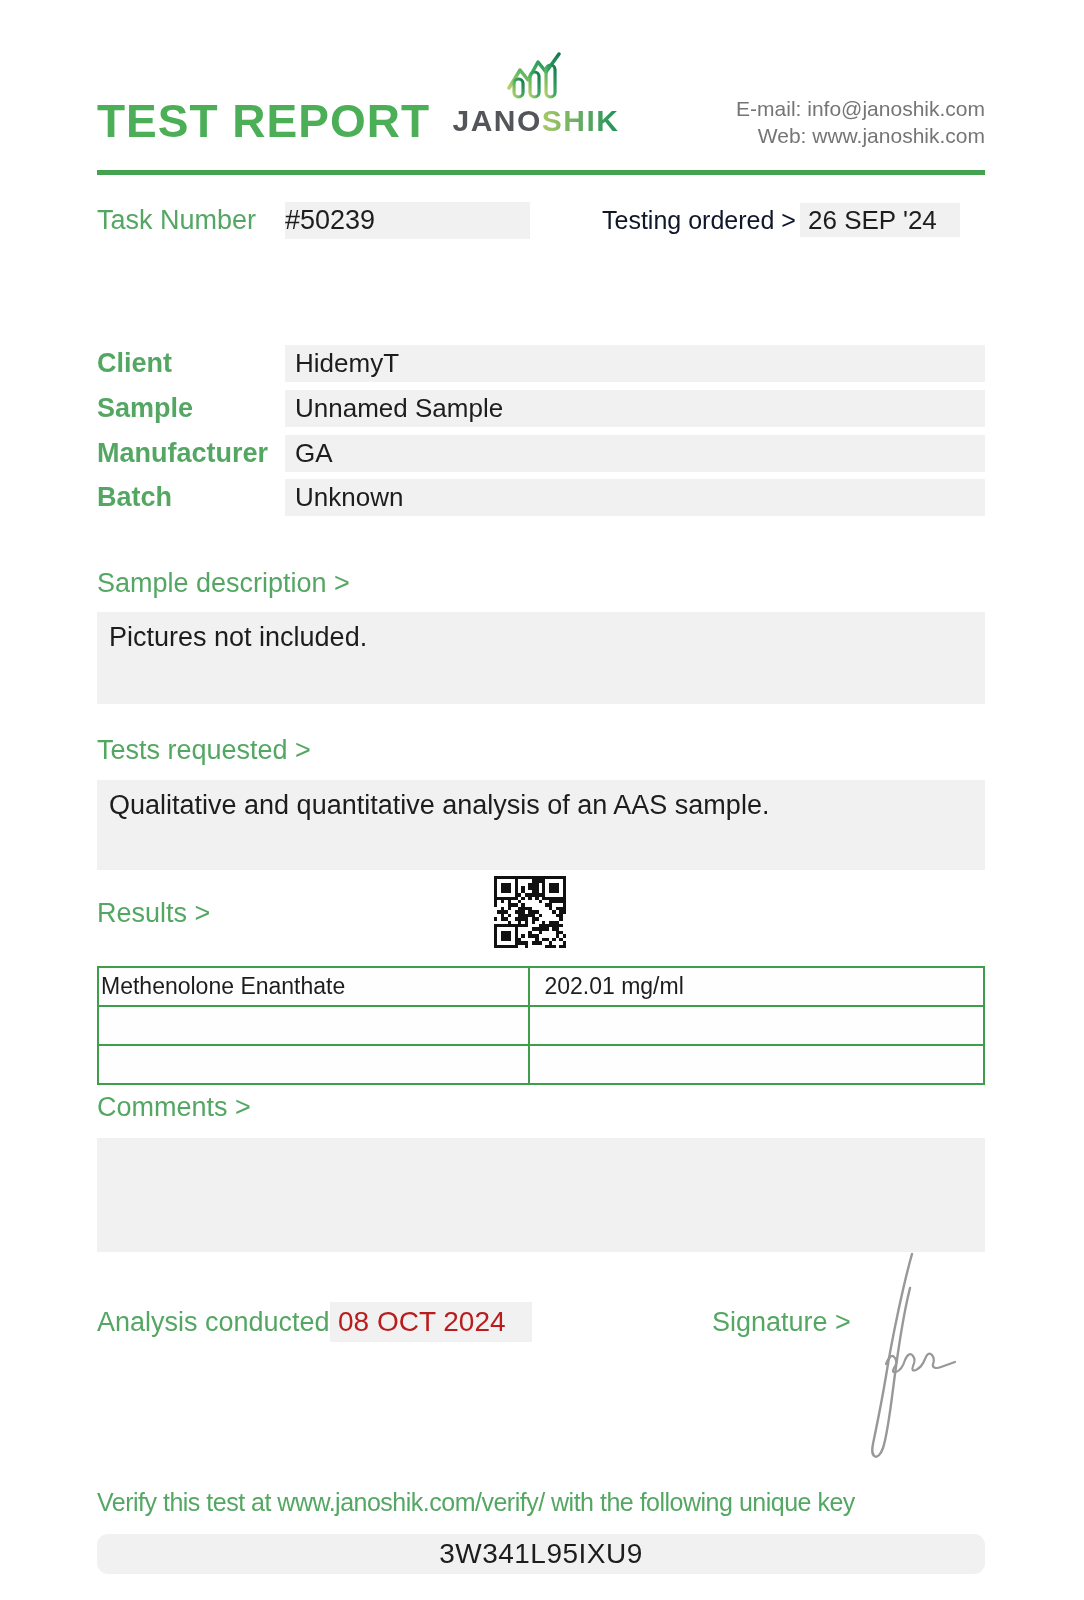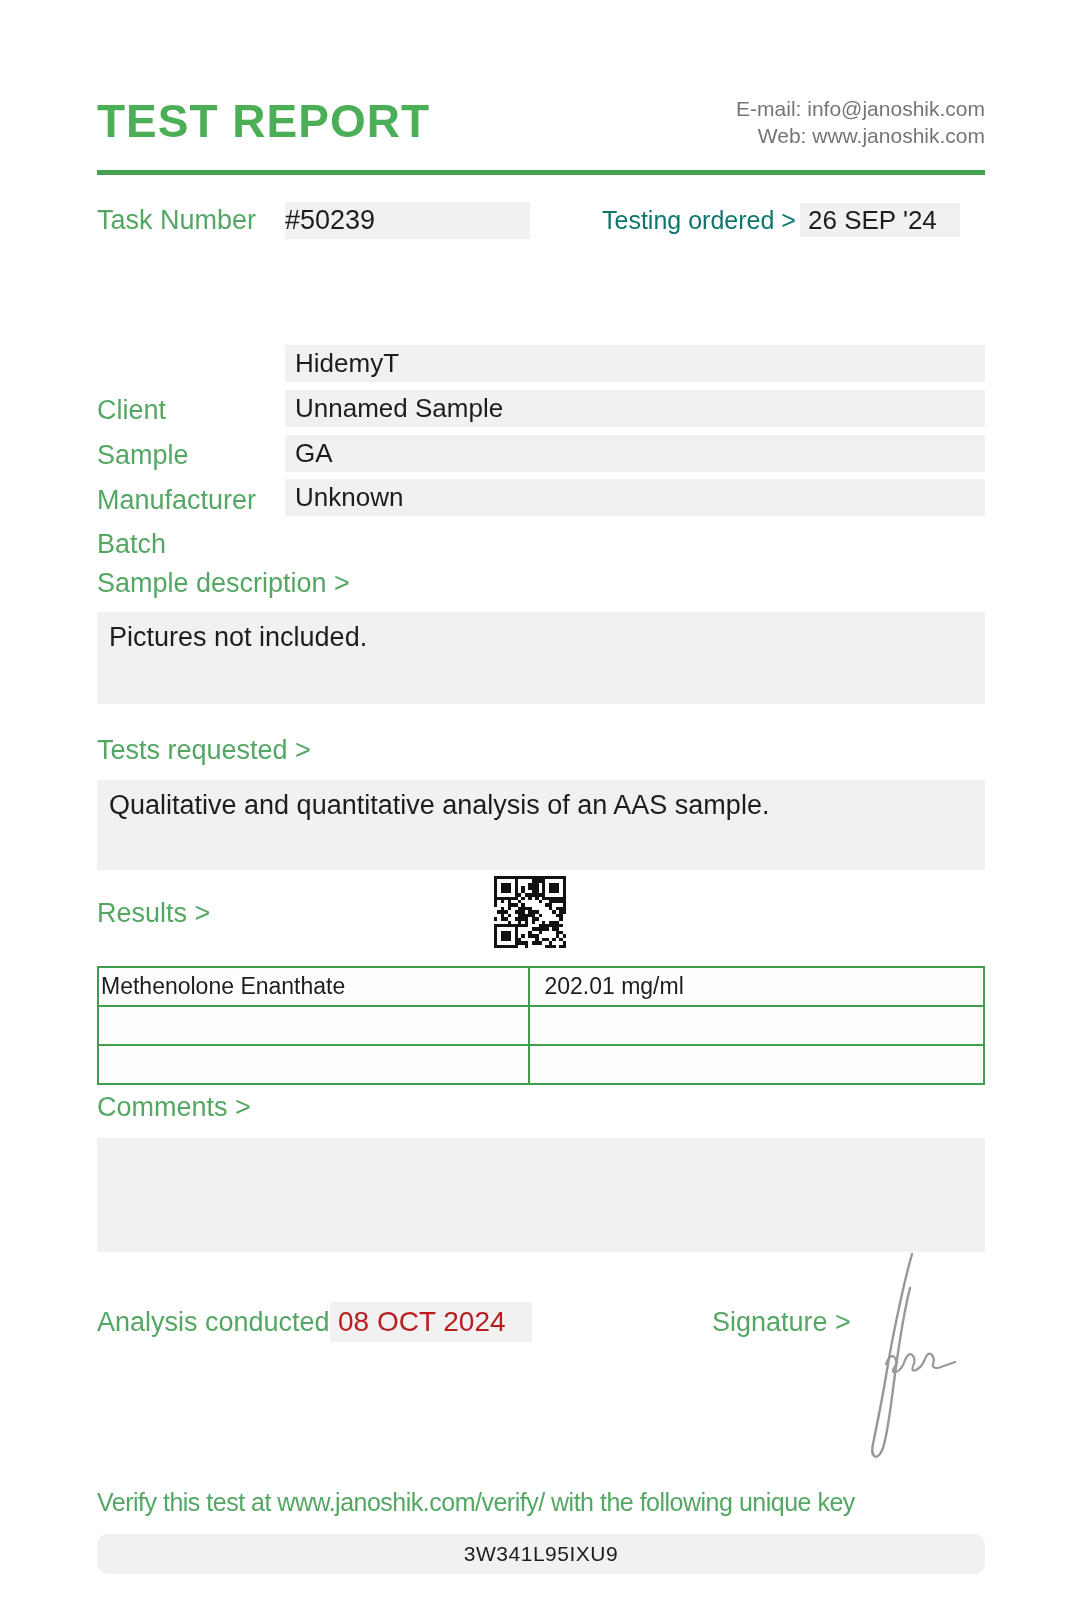--- a/index.html
+++ b/index.html
@@ -34,27 +34,27 @@
   .divider{left:97px;right:99px;top:170px;height:5px;background:#43a351;}
 
   
   .task-label{left:97px;top:205px;font-size:27px;font-weight:500;text-align:right;}
   .task-box{left:285px;top:202px;width:245px;height:37px;background:#f1f1f1;
     display:flex;align-items:center;box-sizing:border-box;
     font-size:27px;font-weight:500;color:#1d1d1d;}
   .date-row{display:flex;align-items:center;position:absolute;left:602px;}
   .date-row.r1{top:203px;}
   .date-row.r2{top:248px;}
-  .date-label{width:198px;font-size:25px;font-weight:500;color:#0f766e;}
+  .date-label{width:198px;font-size:25px;font-weight:500;color:#0f172a;}
   .date-box{width:160px;height:34px;background:#f1f1f1;display:flex;align-items:center;
     padding-left:8px;box-sizing:border-box;font-size:26px;font-weight:500;color:#1d1d1d;}
 
   
   .info-row{position:absolute;left:97px;right:99px;height:37px;}
-  .info-label{position:absolute;left:0;top:3px;font-size:27px;font-weight:400;color:#54a763;margin-top:47px;}
+  .info-label{position:absolute;left:0;top:3px;font-size:27px;font-weight:700;color:#54a763;}
   .info-value{position:absolute;left:188px;right:0;top:0;height:37px;background:#f1f1f1;
     display:flex;align-items:center;padding-left:10px;box-sizing:border-box;
     font-size:26px;font-weight:500;color:#1d1d1d;}
 
   .section-heading{font-size:27px;font-weight:500;color:#54a763;}
   .content-box{left:97px;right:99px;background:#f1f1f1;box-sizing:border-box;
     padding:10px 12px;font-size:27px;color:#1d1d1d;}
 
   
   .results-table{left:97px;right:99px;top:966px;height:119px;
@@ -71,29 +71,45 @@
   .analysis-label{left:97px;top:1307px;font-size:27px;font-weight:500;}
   .analysis-box{left:330px;top:1302px;width:202px;height:40px;background:#f1f1f1;
     display:flex;align-items:center;padding-left:8px;box-sizing:border-box;
     font-size:28px;font-weight:400;color:#b91c1c;}
   .signature-label{left:712px;top:1307px;font-size:27px;font-weight:500;}
   .signature{left:850px;top:1246px;}
   .verify-line{left:97px;right:99px;top:1488px;font-size:25px;letter-spacing:-0.5px;
     color:#54a763;font-weight:500;white-space:nowrap;}
   .key-box{left:97px;right:99px;top:1534px;height:40px;background:#f1f1f1;
     display:flex;align-items:center;justify-content:center;
-    font-size:21px;letter-spacing:0.5px;color:#1d1d1d;border-radius:11px;}
+    font-size:28px;letter-spacing:0.5px;color:#1d1d1d;border-radius:11px;}
 </style>
 </head>
 <body>
 
 <div class="page">
 
   <div class="abs title green">TEST REPORT</div>
 
+  <div class="abs logo">
+    <svg class="logo-icon" width="64" height="52" viewBox="0 0 64 52" fill="none" xmlns="http://www.w3.org/2000/svg">
+      <defs>
+        <linearGradient id="lg" x1="0" y1="1" x2="1" y2="0">
+          <stop offset="0" stop-color="#b9cf68"></stop>
+          <stop offset="0.5" stop-color="#3fae62"></stop>
+          <stop offset="1" stop-color="#157a4e"></stop>
+        </linearGradient>
+      </defs>
+      <polyline points="5,38 16,20 24,30 34,12 42,22 55,4" stroke="url(#lg)" stroke-width="3.5" stroke-linecap="round" stroke-linejoin="round" fill="none"></polyline>
+      <rect x="10" y="29" width="9" height="18" rx="4.5" stroke="url(#lg)" stroke-width="3.2" fill="none"></rect>
+      <rect x="26" y="22" width="9" height="25" rx="4.5" stroke="url(#lg)" stroke-width="3.2" fill="none"></rect>
+      <rect x="42" y="15" width="9" height="32" rx="4.5" stroke="url(#lg)" stroke-width="3.2" fill="none"></rect>
+    </svg>
+    <div class="logo-text"><span class="logo-jano">JANO</span><span class="logo-shik">SHIK</span></div>
+  </div>
 
   <div class="abs contact">
     <div>E-mail: info@janoshik.com</div>
     <div>Web: www.janoshik.com</div>
   </div>
 
   <div class="abs divider"></div>
 
   <div class="abs task-label green">Task Number</div>
   <div class="abs task-box">#50239</div>

